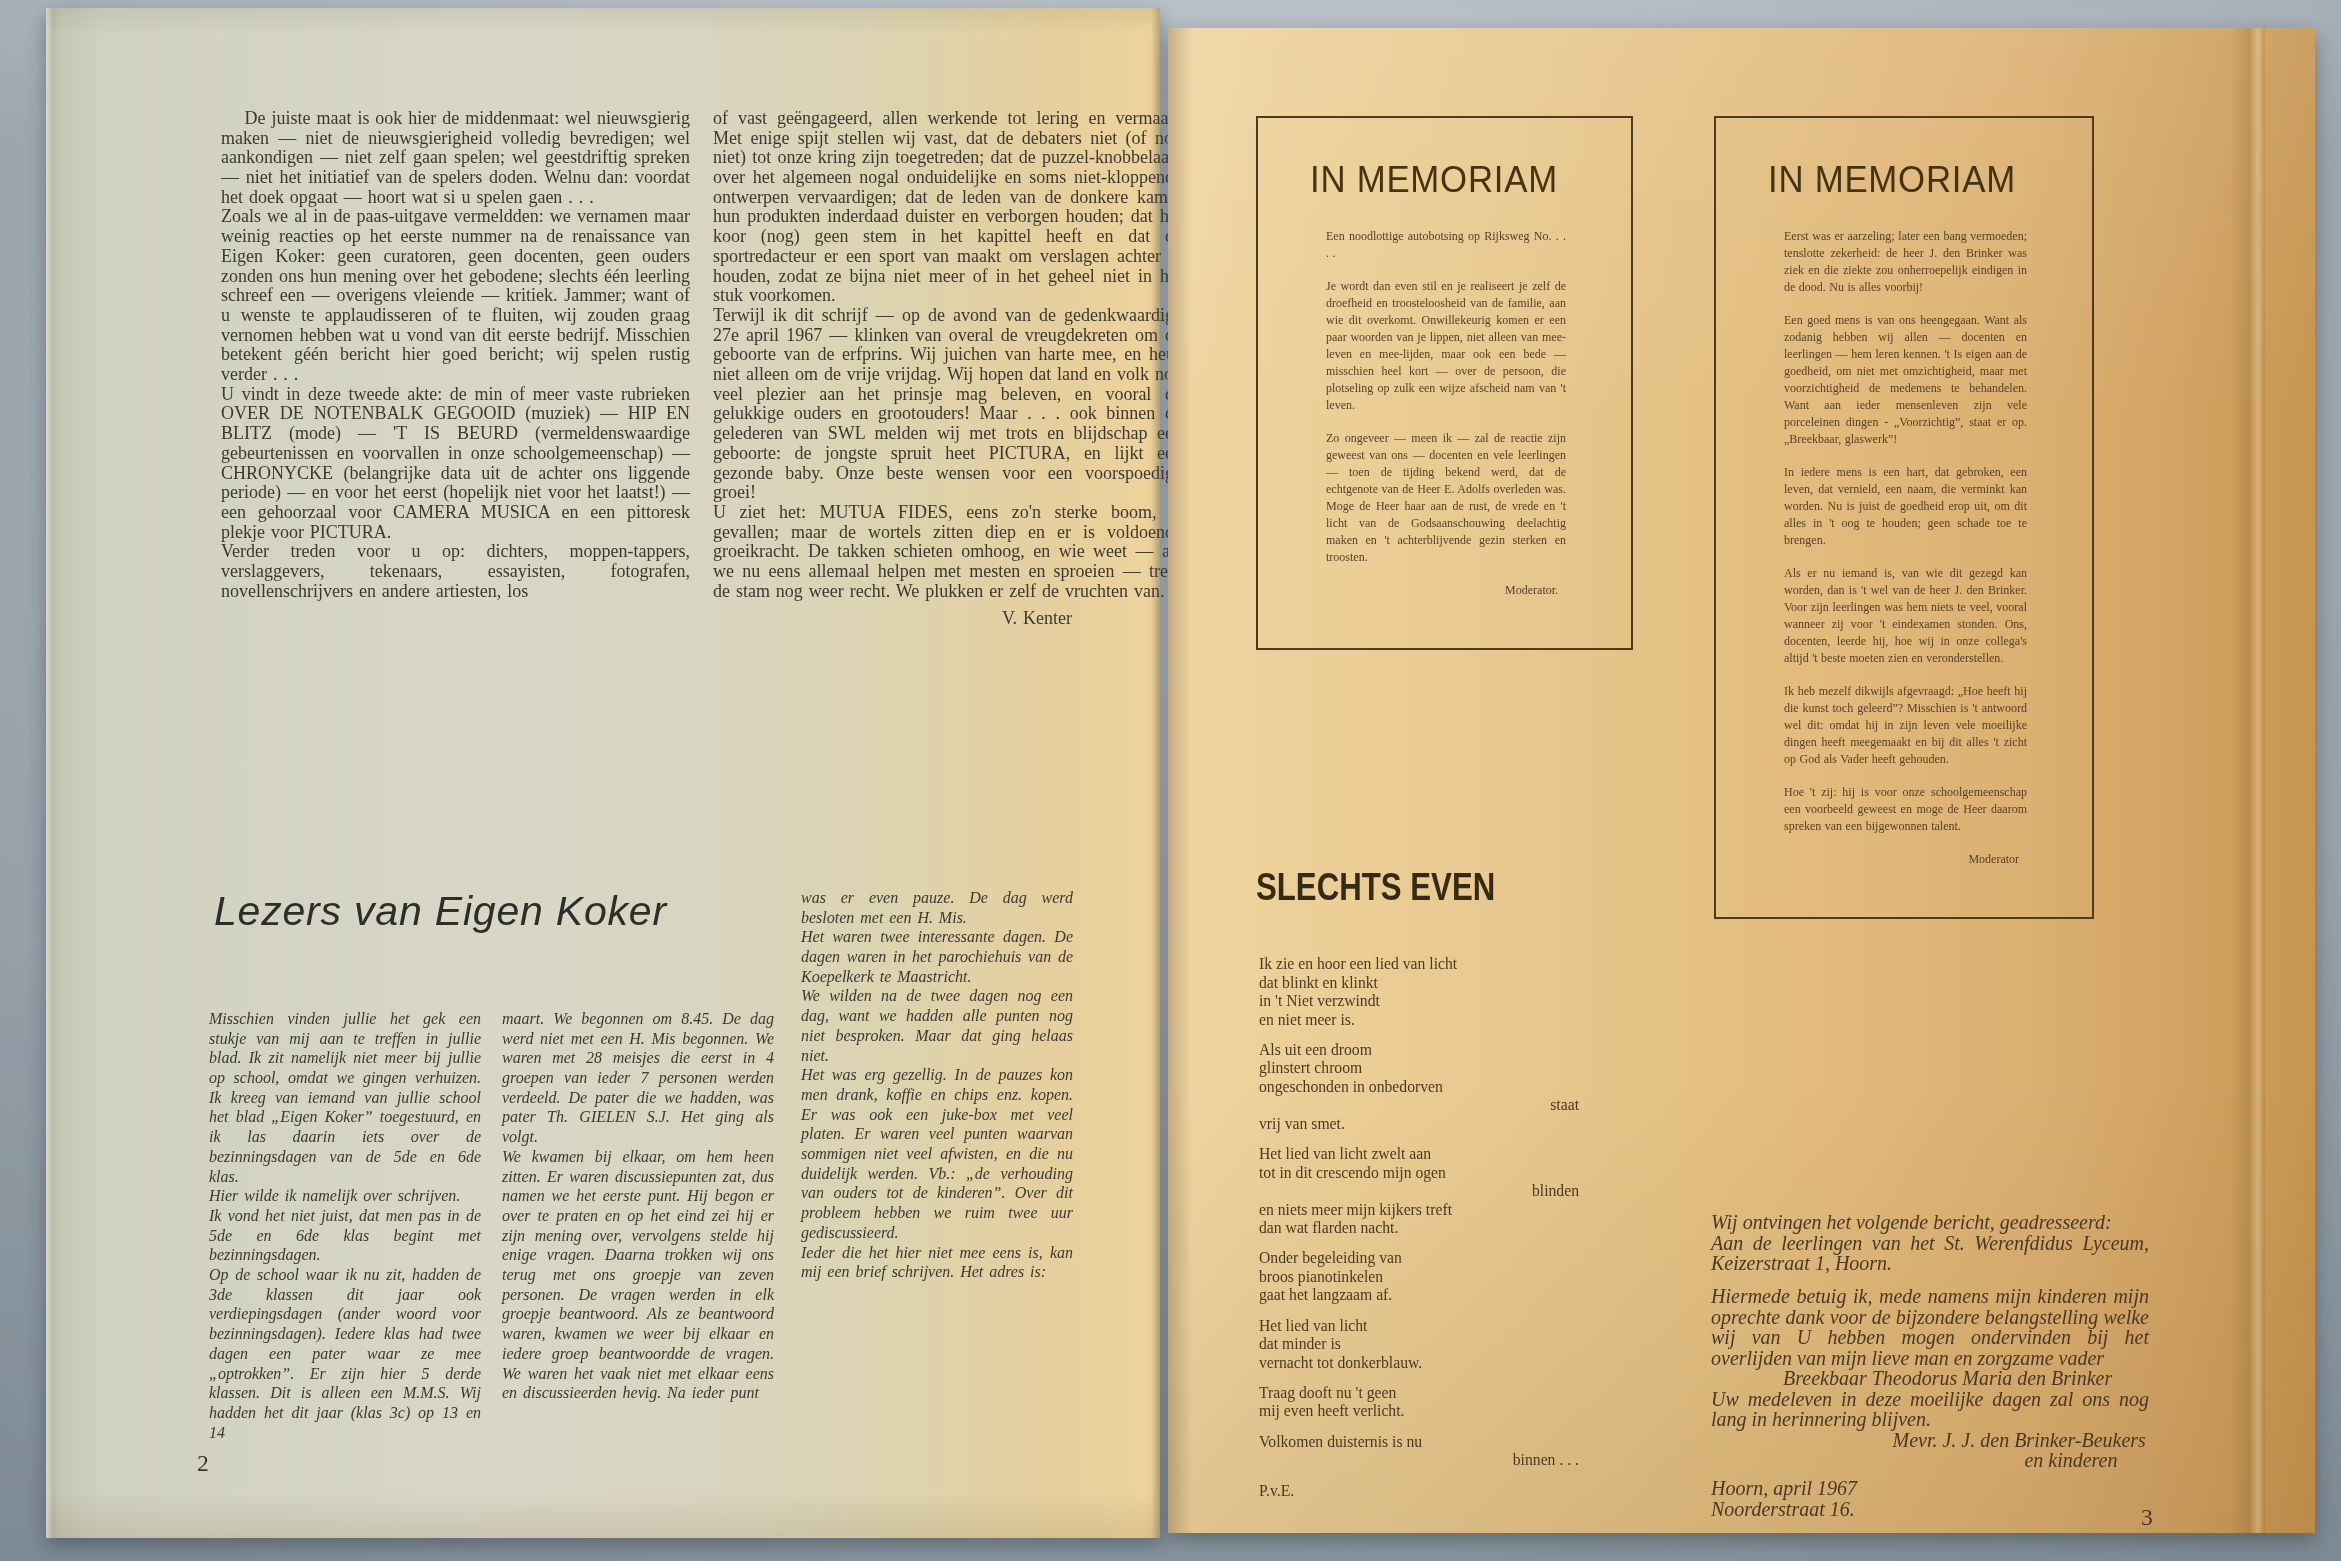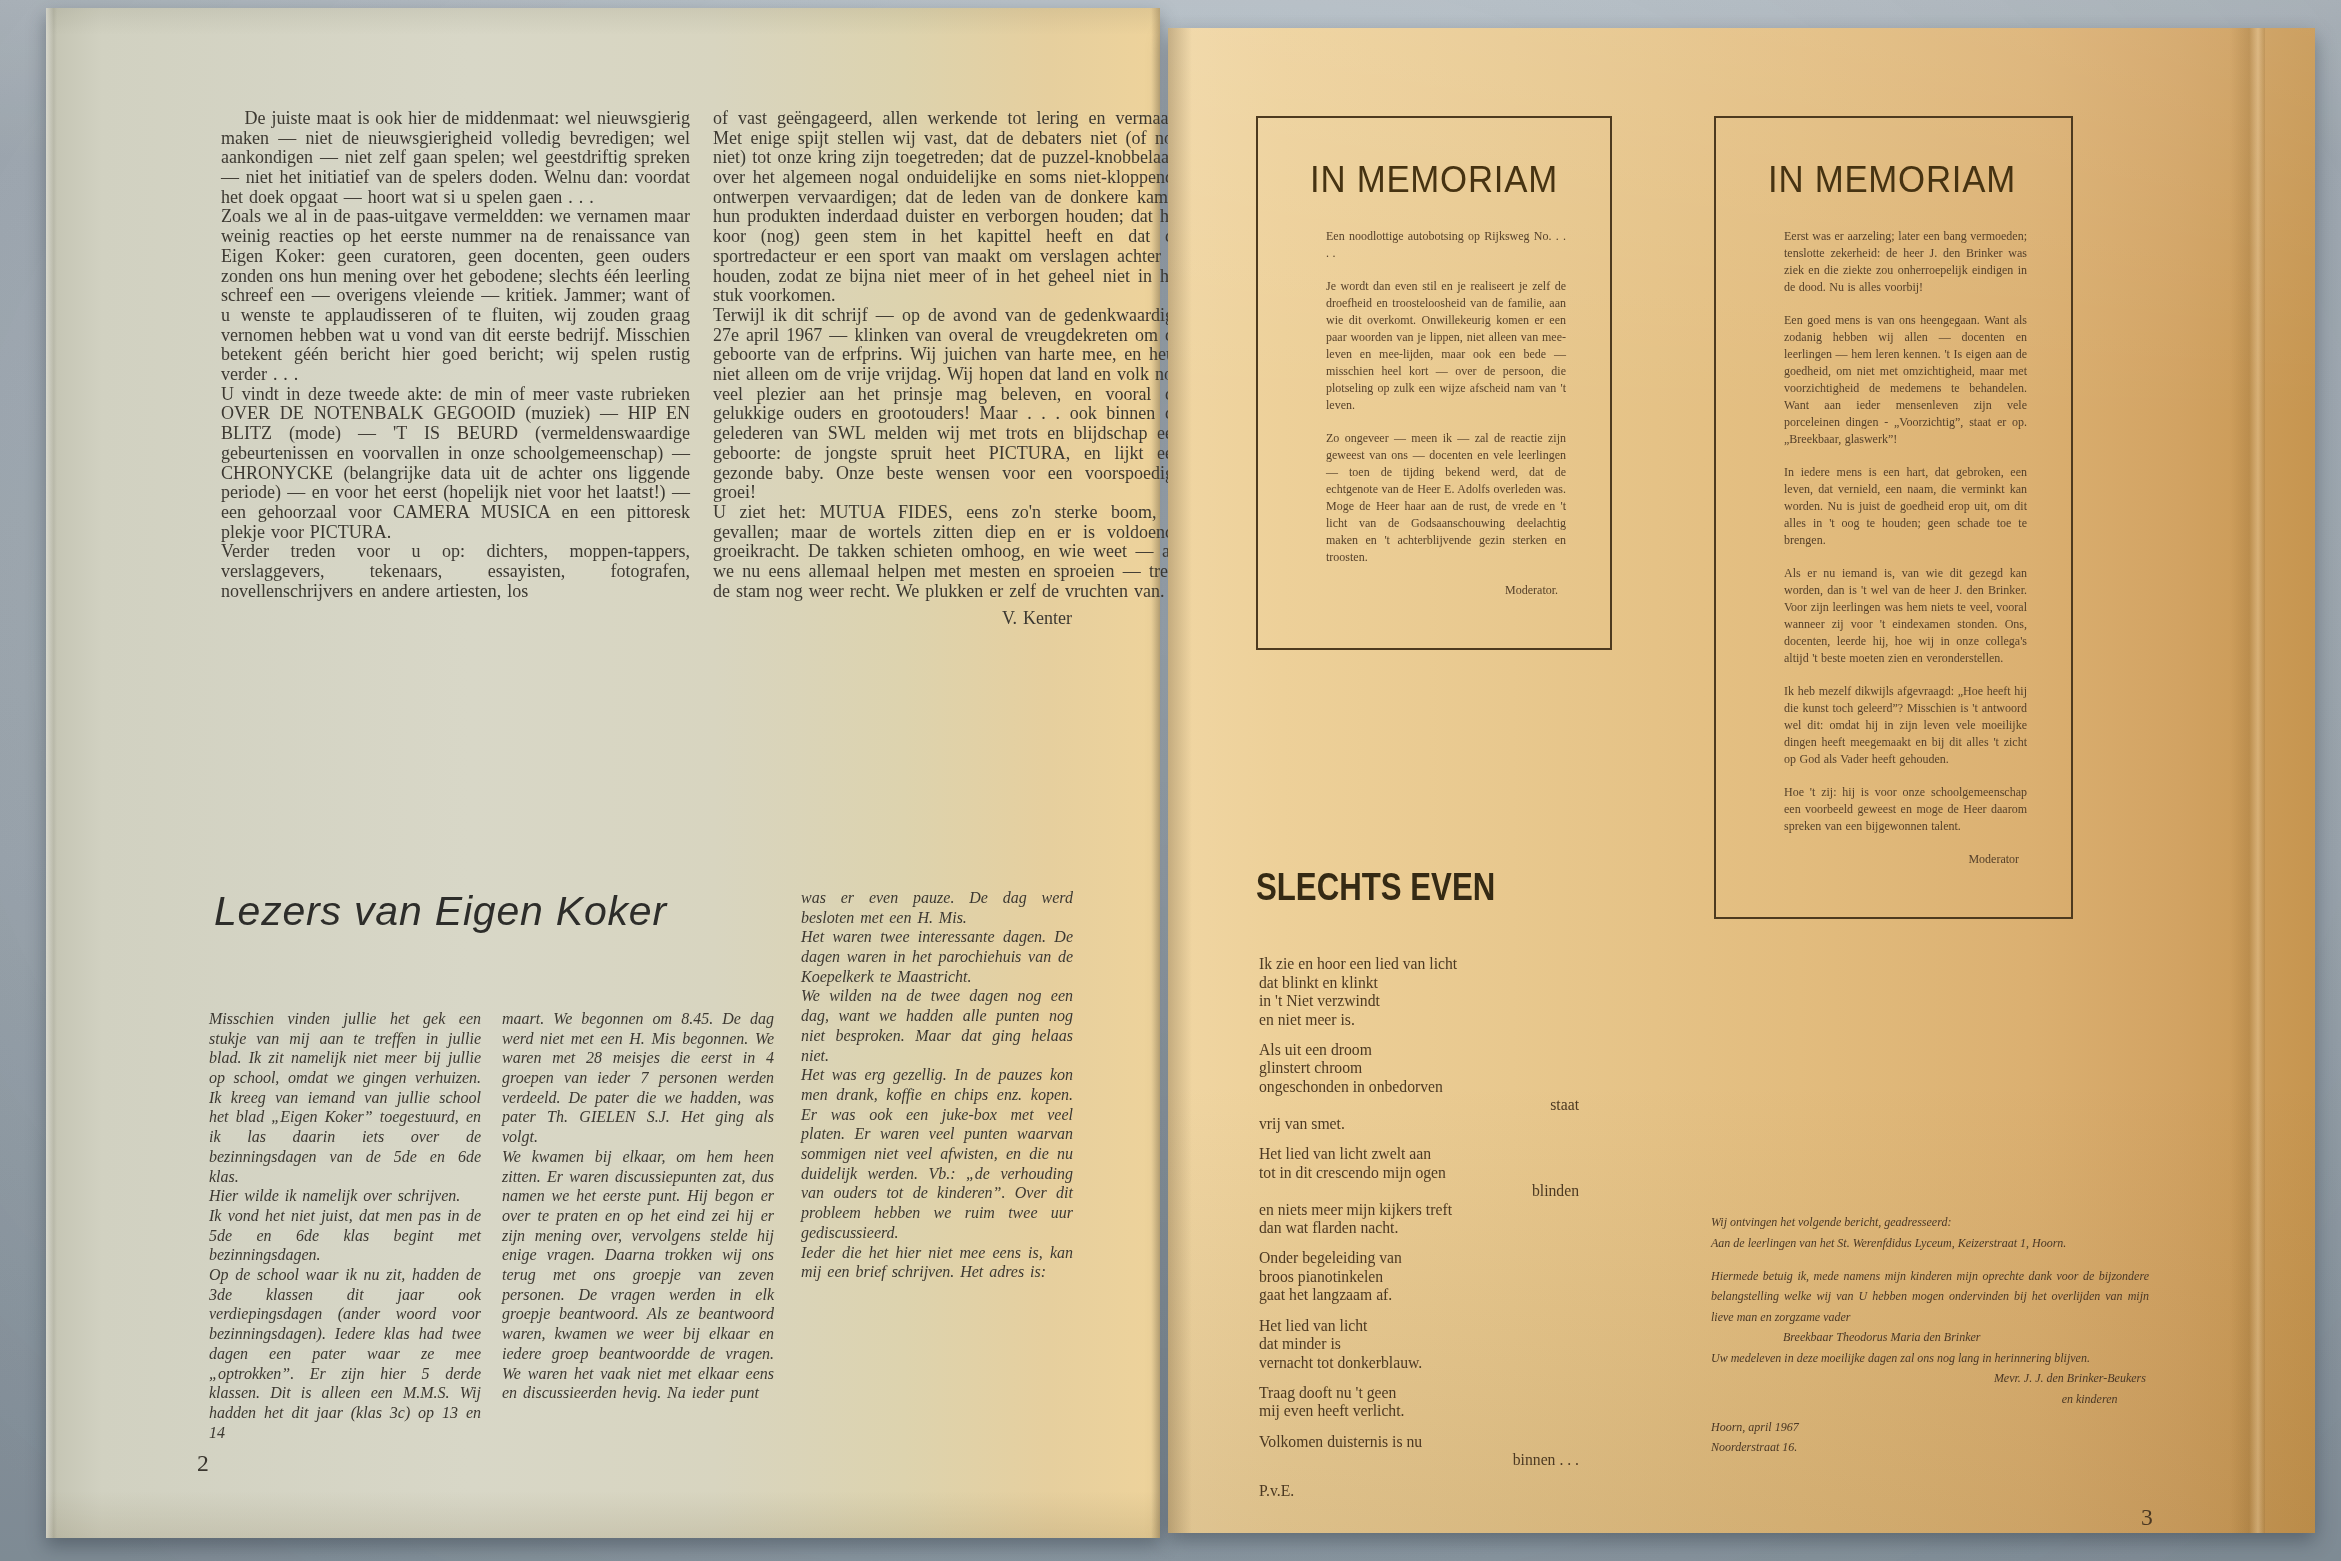--- a/index.html
+++ b/index.html
@@ -55,21 +55,21 @@
   .rd-c3{left:755px;top:880px;}
   .addr{margin-top:20.5px;}
   .addr div{line-height:20.5px;}
 
   .pagenum{position:absolute;font-size:23.6px;color:#3a362f;}
   .pn-left{left:151px;top:1442px;}
   .pn-right{left:973px;top:1476px;color:#4a3722;}
 
   .membox{
     position:absolute;border:2.4px solid #4d3a1f;
-    padding:35px 28px 33px 52px;color:#55402a;
+    padding:35px 49px 33px 52px;color:#55402a;
   }
   .mb-1{left:88px;top:88px;width:272px;}
   .mb-2{left:546px;top:88px;width:275px;}
   .memtitle{
     margin:6.3px 0 27px 0;font-family:"Liberation Sans", sans-serif;font-weight:400;
     font-size:37px;color:#463312;letter-spacing:0.8px;white-space:nowrap;
     transform:scaleX(0.94);transform-origin:left;
   }
   .membox p{margin:16px;text-align:justify;font-size:12px;line-height:17px;word-spacing:0.04em;}
   .memsig{margin-top:3.1px !important;text-align:right !important;padding-right:7.9px;}
@@ -80,21 +80,21 @@
     font-size:39px;color:#352a14;letter-spacing:0px;white-space:nowrap;
     transform:scaleX(0.80);transform-origin:left;
   }
   .poem{position:absolute;left:91px;top:927px;width:331px;color:#4c3922;
     font-size:15.7px;line-height:18.5px;}
   .stanza{margin:0 0 11.8px 0;}
   .poem .shift{text-align:right;padding-right:11px;}
   .poem-sig{margin-top:1.6px;}
 
   .letter{position:absolute;left:543px;top:1184px;width:438px;color:#4a3724;
-    font-style:italic;font-size:12px;line-height:20.5px;text-align:justify;}
+    font-style:italic;font-size:20px;line-height:20.5px;text-align:justify;}
   .letter p{margin:0;}
   .gap-top{margin-top:12.6px !important;}
   .name-line{padding-left:72px;text-align:left !important;}
   .right-line{text-align:right !important;padding-right:3.1px;}
   .right-line2{text-align:right !important;padding-right:31.5px;}
   .smallgap{margin-top:7.9px !important;font-style:italic;}
 </style>
 </head>
 <body>
 

